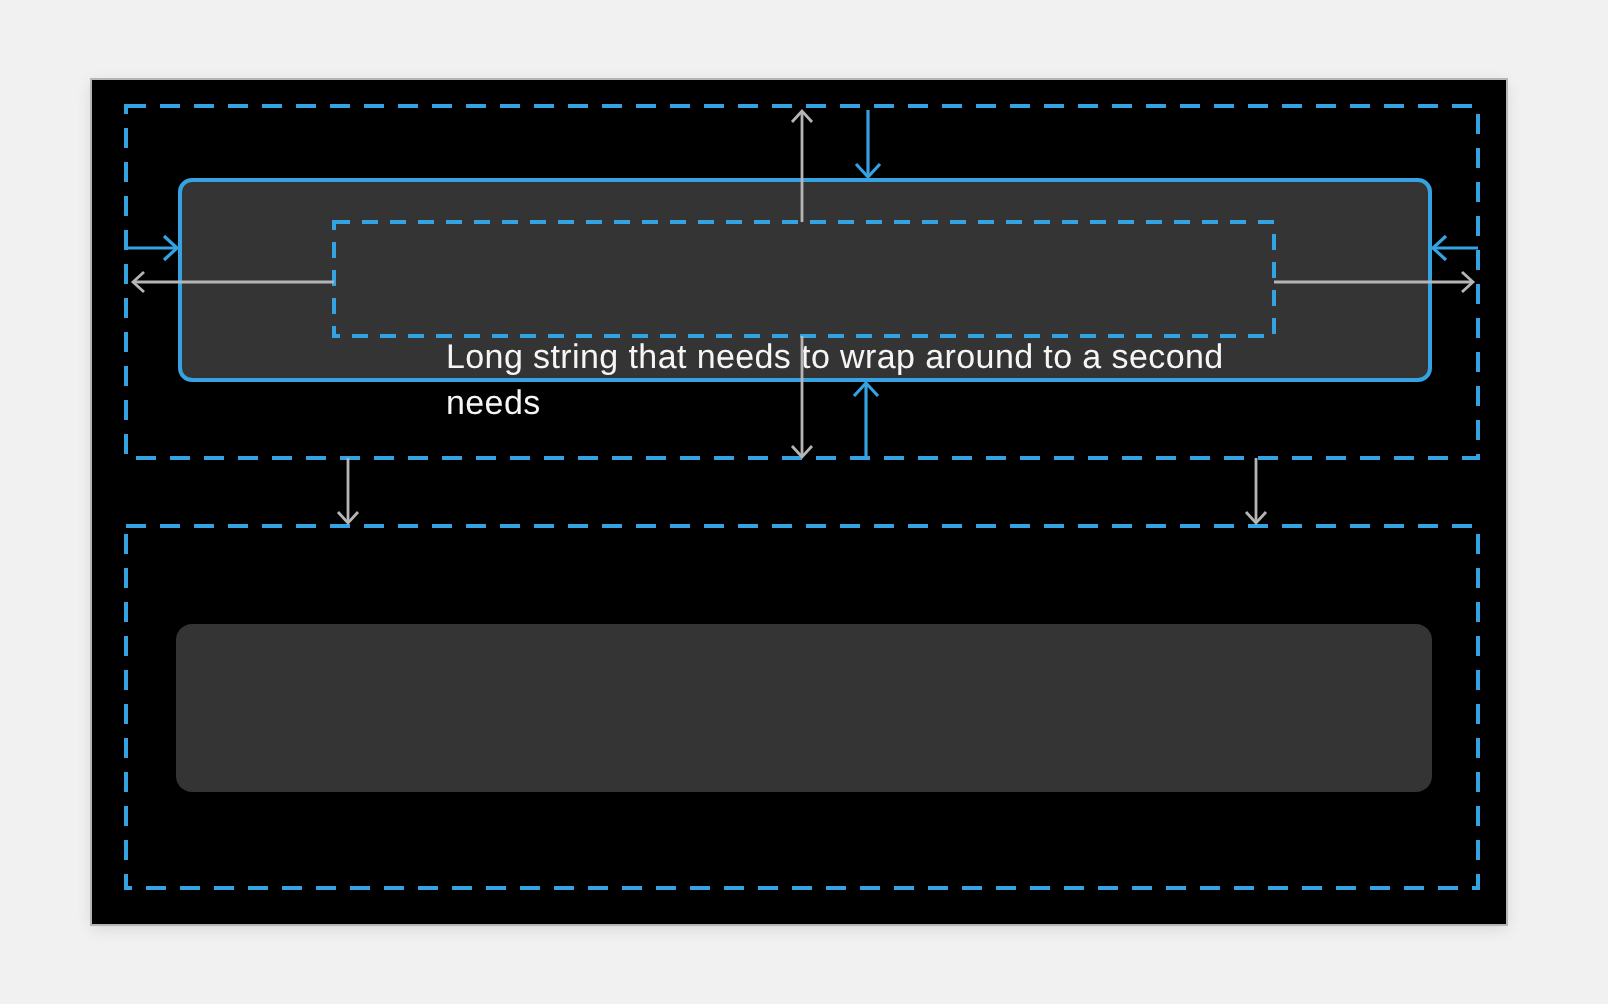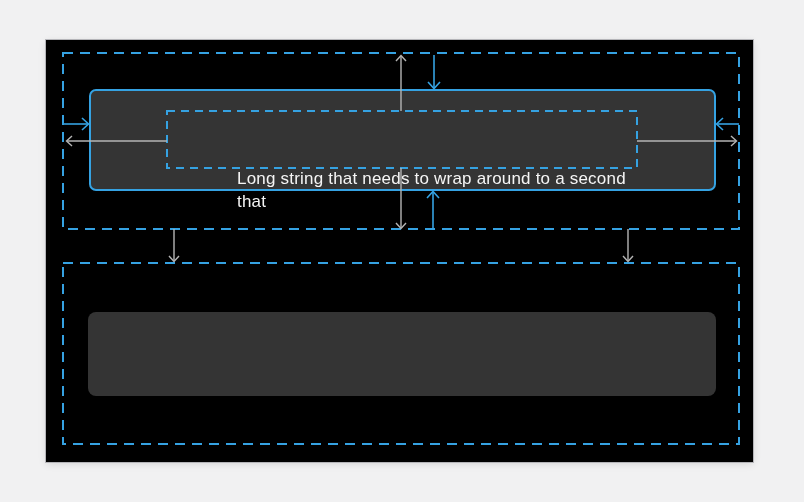--- a/index.html
+++ b/index.html
@@ -33,39 +33,39 @@
     border-radius: 8px;
   }
 
   .widget-text {
     position: absolute;
     color: var(--text-color, #f5f5f5);
     font-size: 17px; line-height: 23px;
     letter-spacing: 0.2px;
     white-space: nowrap;
   }
-  .wrapped-text { left: 146px; top: 76px; }
+  .wrapped-text { left: 132px; top: 76px; }
 
   .guides { position: absolute; left: 0; top: 0; pointer-events: none; }
   .guide-rect { fill: none; stroke: var(--guide-blue, #35a2e2); stroke-width: 2; }
   .dash-outer { stroke-dasharray: 10 7; }
   .dash-inner { stroke-dasharray: 8 6; }
   .g-blue { fill: none; stroke: var(--guide-blue, #35a2e2); stroke-width: 1.6; }
   .g-gray { fill: none; stroke: var(--measure-gray, #b5b5b5); stroke-width: 1.4; }
 </style>
 </head>
 <body>
 
 <div class="stage">
   <div class="canvas">
 
     <div class="widget-box wrapped-text-box">
       <div class="widget-text wrapped-text">
         <div>Long string that needs to wrap around to a second</div>
-        <div>that</div>
+        <div>needs</div>
       </div>
     </div>
 
     <div class="widget-box another-string-box">
       
     </div>
 
     <svg class="guides" width="707" height="422" viewBox="0 0 707 422">
 
       <rect class="guide-rect dash-outer" x="17" y="13" width="676" height="176"></rect>

